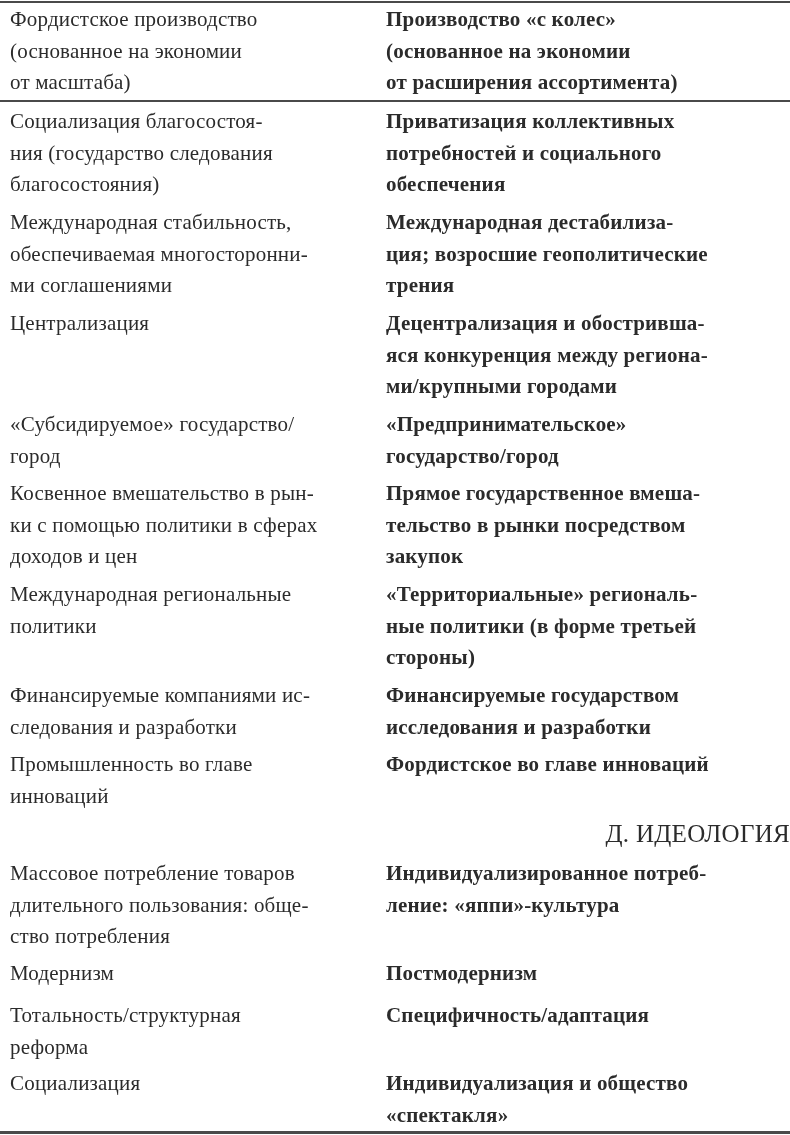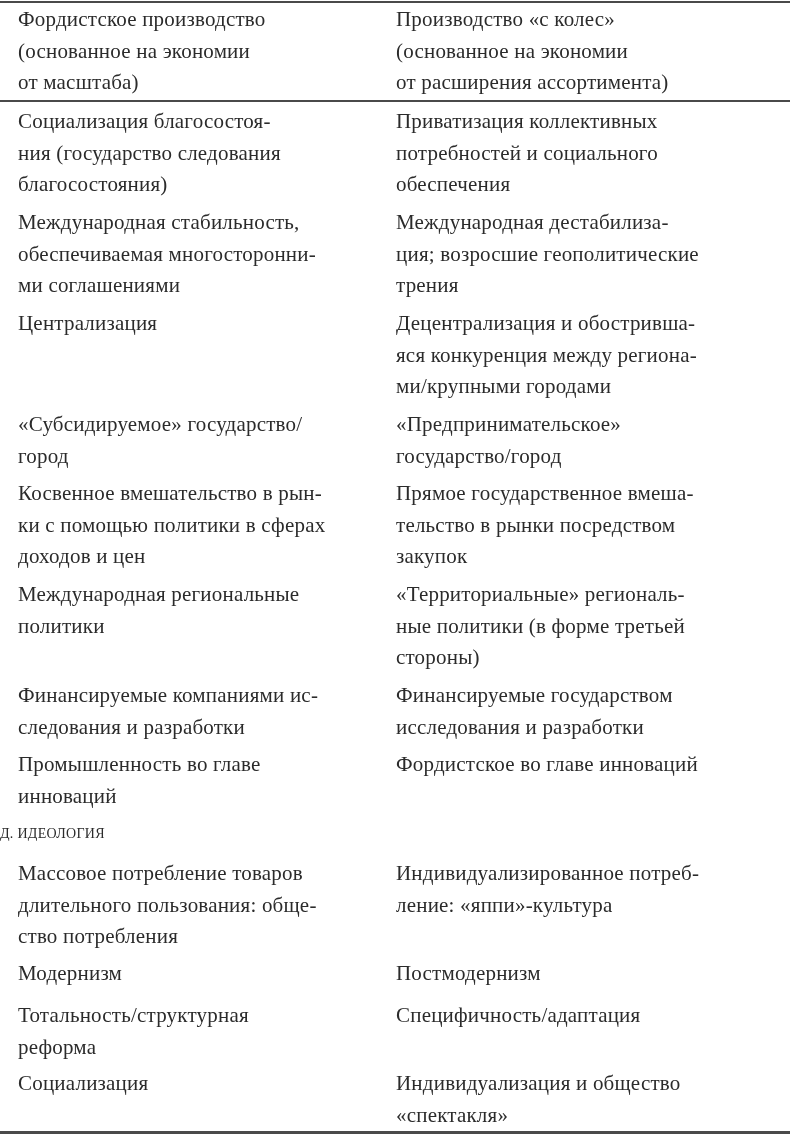--- a/index.html
+++ b/index.html
@@ -12,25 +12,25 @@
   .rule.top { top: 1px; height: 2px; }
   .rule.mid { top: 100px; height: 2px; }
   .rule.bot { top: 1131px; height: 3px; }
   .table { position: absolute; left: 0; top: 0; width: 790px; }
   .row { position: absolute; left: 0; width: 790px; }
   .cell {
     position: absolute; top: 0;
     font-size: 21px; line-height: 31.5px; letter-spacing: 0.2px;
     white-space: pre;
   }
-  .cell.left { left: 18px; width: 380px; }
-  .cell.right { left: 396px; width: 389px; }
+  .cell.left { left: 10px; width: 380px; }
+  .cell.right { left: 386px; width: 389px; font-weight: bold; }
   .section {
-    position: absolute; left: 0; width: 790px; text-align: left;
-    font-size: 14px; line-height: 31.5px; letter-spacing: 0.3px;
+    position: absolute; left: 0; width: 790px; text-align: right;
+    font-size: 25px; line-height: 31.5px; letter-spacing: 0.3px;
   }
 </style>
 </head>
 <body>
 
 <div class="rule top"></div>
 
 <div class="table">
 
   <div class="row" style="top:4px;">

